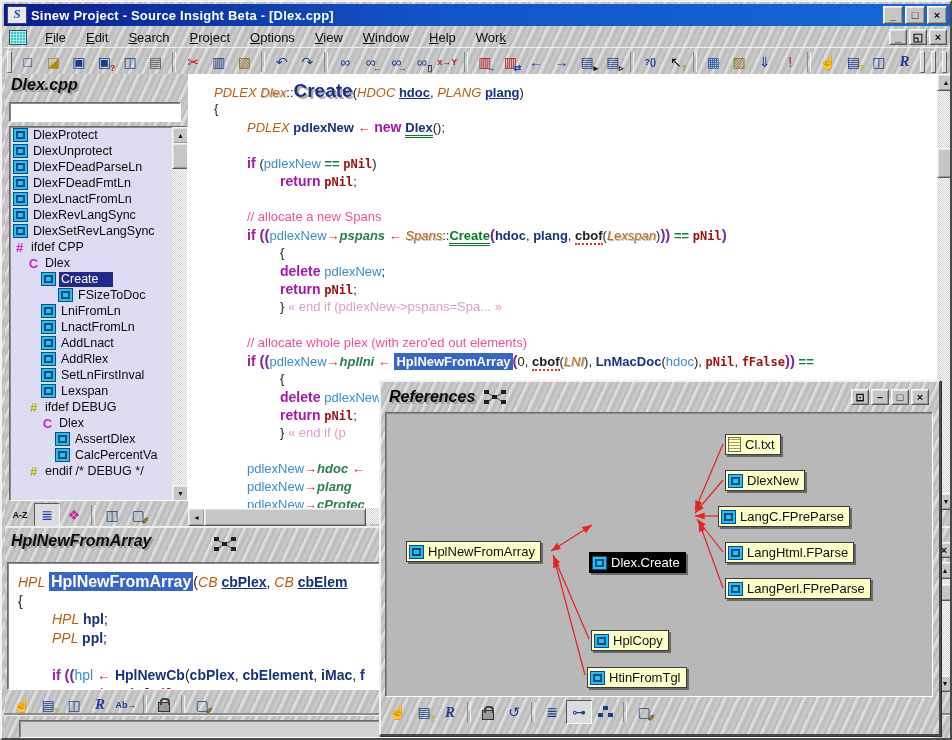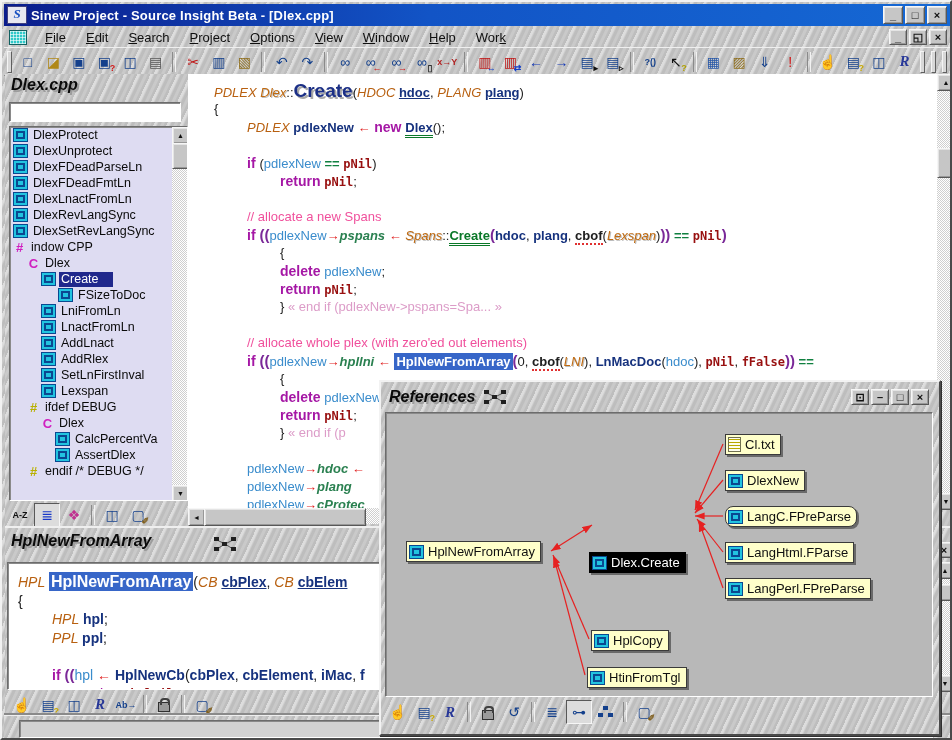--- a/index.html
+++ b/index.html
@@ -292,21 +292,21 @@
           <div class="sym-row" style="padding-left: 3px;">
             <span class="ico-fn"></span>
             <span class="sym-label">DlexRevLangSync</span>
           </div>
           <div class="sym-row" style="padding-left: 3px;">
             <span class="ico-fn"></span>
             <span class="sym-label">DlexSetRevLangSync</span>
           </div>
           <div class="sym-row" style="padding-left: 3px;">
             <span class="ico-pp" style="color: rgb(208, 32, 192);">#</span>
-            <span class="sym-label">indow CPP</span>
+            <span class="sym-label">ifdef CPP</span>
           </div>
           <div class="sym-row" style="padding-left: 17px;">
             <span class="ico-cls">C</span>
             <span class="sym-label">Dlex</span>
           </div>
           <div class="sym-row sel" style="padding-left: 31px;">
             <span class="ico-fn"></span>
             <span class="sym-label">Create</span>
           </div>
           <div class="sym-row" style="padding-left: 48px;">
@@ -340,25 +340,25 @@
           <div class="sym-row" style="padding-left: 17px;">
             <span class="ico-pp" style="color: rgb(184, 176, 0);">#</span>
             <span class="sym-label">ifdef DEBUG</span>
           </div>
           <div class="sym-row" style="padding-left: 31px;">
             <span class="ico-cls">C</span>
             <span class="sym-label">Dlex</span>
           </div>
           <div class="sym-row" style="padding-left: 45px;">
             <span class="ico-fn"></span>
+            <span class="sym-label">AssertDlex</span>
+          </div>
+          <div class="sym-row" style="padding-left: 45px;">
+            <span class="ico-fn"></span>
             <span class="sym-label">CalcPercentVa</span>
-          </div>
-          <div class="sym-row" style="padding-left: 45px;">
-            <span class="ico-fn"></span>
-            <span class="sym-label">AssertDlex</span>
           </div>
           <div class="sym-row" style="padding-left: 17px;">
             <span class="ico-pp" style="color: rgb(184, 176, 0);">#</span>
             <span class="sym-label">endif /* DEBUG */</span>
           </div>
         </div>
       <div id="sym-vscroll">
         <div class="sb-track abs" style="left:0;top:0;width:15px;height:373px;"></div>
         <div class="sb-btn b3" style="left:0;top:0;">▲</div>
         <div class="sb-thumb b3" style="left:0;top:16px;width:15px;height:24px;"></div>
@@ -535,21 +535,21 @@
             <span>Dlex.Create</span>
           </div>
           <div class="ref-node" style="left: 339px; top: 21px;">
             <span class="ico-doc"></span>
             <span>Cl.txt</span>
           </div>
           <div class="ref-node" style="left: 339px; top: 57px;">
             <span class="ico-fn"></span>
             <span>DlexNew</span>
           </div>
-          <div class="ref-node" style="left: 339px; top: 93px; border-radius: 8px;">
+          <div class="ref-node" style="left: 332px; top: 93px;">
             <span class="ico-fn"></span>
             <span>LangC.FPreParse</span>
           </div>
           <div class="ref-node" style="left: 339px; top: 129px;">
             <span class="ico-fn"></span>
             <span>LangHtml.FParse</span>
           </div>
           <div class="ref-node" style="left: 339px; top: 165px;">
             <span class="ico-fn"></span>
             <span>LangPerl.FPreParse</span>

